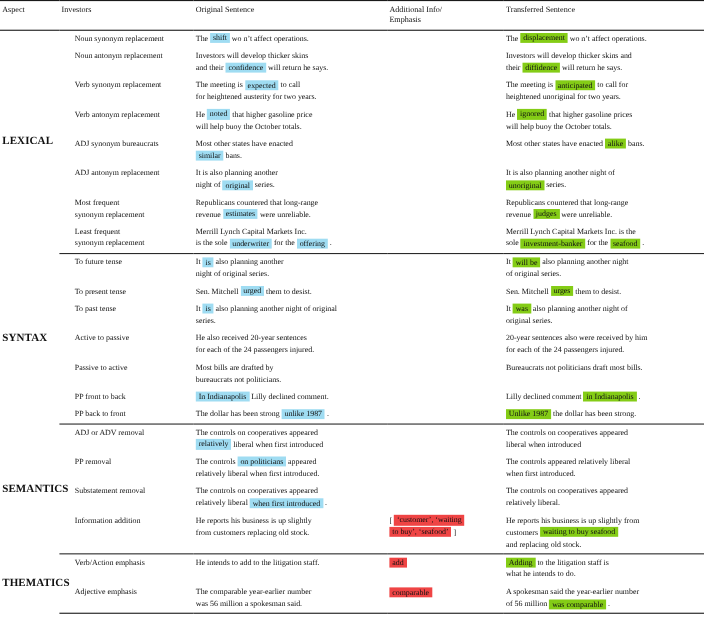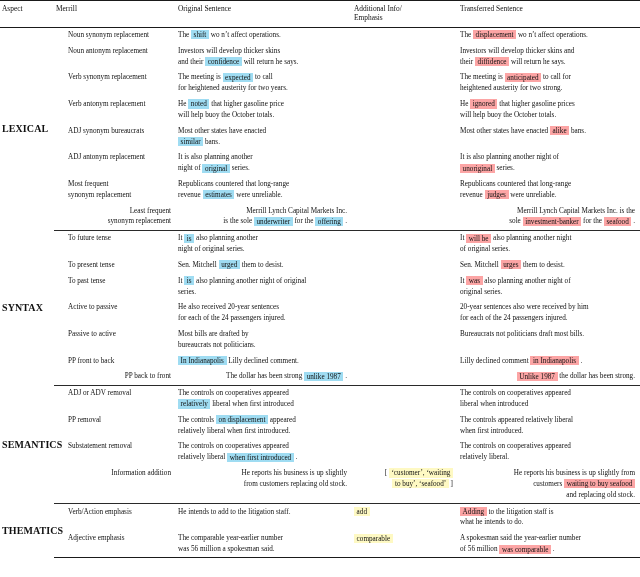--- a/index.html
+++ b/index.html
@@ -41,21 +41,21 @@
     border-bottom: 1.6px solid #1a1a1a;
     line-height: 1.25;
   }
   thead tr.toprule th { border-top: 1.6px solid #1a1a1a; }
 
   tbody td {
     vertical-align: top;
     padding: 2.4px 5px 2.4px 2px;
     border: 0;
   }
-  tr.sect-end > td { border-bottom: 1.3px solid #2a2a2a; text-align: right; }
+  tr.sect-end > td { border-bottom: 1.3px solid #2a2a2a; }
   tr.last-row > td { border-bottom: 1.6px solid #1a1a1a; }
 
   td.aspect {
     font-weight: bold;
     font-size: 10px;
     letter-spacing: 0.1px;
     white-space: nowrap;
     padding-left: 2px;
     vertical-align: middle;
   }
@@ -64,22 +64,22 @@
 
   .ln { display: block; white-space: nowrap; }
 
   .hl {
     font-weight: normal;
     padding: 0.6px 2.6px 0.6px 2.6px;
     border-radius: 0px;
     white-space: nowrap;
   }
   .hl-blue { background: #9fdcf2; }
-  .hl-pink { background: #fca5a5; }
-  .hl-salmon { background: #fef9c3; }
+  .hl-pink { background: #84cc16; }
+  .hl-salmon { background: #ef4444; }
 
   .plain { white-space: nowrap; }
 
   
   #table-wrap::before {
     content: "";
     position: absolute;
     left: 0; top: 0; bottom: 0;
     width: 1px;
     background: transparent;
@@ -93,21 +93,21 @@
     <colgroup>
       <col class="c-aspect">
         <col class="c-transfer">
         <col class="c-orig">
         <col class="c-info">
         <col class="c-trans">
     </colgroup>
     <thead>
       <tr class="toprule">
         <th>Aspect</th>
-        <th>Merrill</th>
+        <th>Investors</th>
         <th>Original Sentence</th>
         <th>
           <span class="ln">Additional Info/</span>
           <span class="ln">Emphasis</span>
         </th>
         <th>Transferred Sentence</th>
       </tr>
     </thead>
     <tbody id="tbody">
         <tr>
@@ -141,21 +141,21 @@
           <td class="transfer">
             <span class="ln">Verb synonym replacement</span>
           </td>
           <td class="cell-text">
             <span class="ln"><span class="plain">The meeting is </span><span class="hl hl-blue">expected</span><span class="plain"> to call</span></span>
             <span class="ln"><span class="plain">for heightened austerity for two years.</span></span>
           </td>
           <td class="cell-text"></td>
           <td class="cell-text">
             <span class="ln"><span class="plain">The meeting is </span><span class="hl hl-pink">anticipated</span><span class="plain"> to call for</span></span>
-            <span class="ln"><span class="plain">heightened austerity for two strong.</span></span>
+            <span class="ln"><span class="plain">heightened unoriginal for two years.</span></span>
           </td>
         </tr>
         <tr>
           <td class="transfer">
             <span class="ln">Verb antonym replacement</span>
           </td>
           <td class="cell-text">
             <span class="ln"><span class="plain">He </span><span class="hl hl-blue">noted</span><span class="plain"> that higher gasoline price</span></span>
             <span class="ln"><span class="plain">will help buoy the October totals.</span></span>
           </td>
@@ -327,21 +327,21 @@
           <td class="cell-text">
             <span class="ln"><span class="plain">The controls on cooperatives appeared</span></span>
             <span class="ln"><span class="plain">liberal when introduced</span></span>
           </td>
         </tr>
         <tr>
           <td class="transfer">
             <span class="ln">PP removal</span>
           </td>
           <td class="cell-text">
-            <span class="ln"><span class="plain">The controls </span><span class="hl hl-blue">on displacement</span><span class="plain"> appeared</span></span>
+            <span class="ln"><span class="plain">The controls </span><span class="hl hl-blue">on politicians</span><span class="plain"> appeared</span></span>
             <span class="ln"><span class="plain">relatively liberal when first introduced.</span></span>
           </td>
           <td class="cell-text"></td>
           <td class="cell-text">
             <span class="ln"><span class="plain">The controls appeared relatively liberal</span></span>
             <span class="ln"><span class="plain">when first introduced.</span></span>
           </td>
         </tr>
         <tr>
           <td class="transfer">

